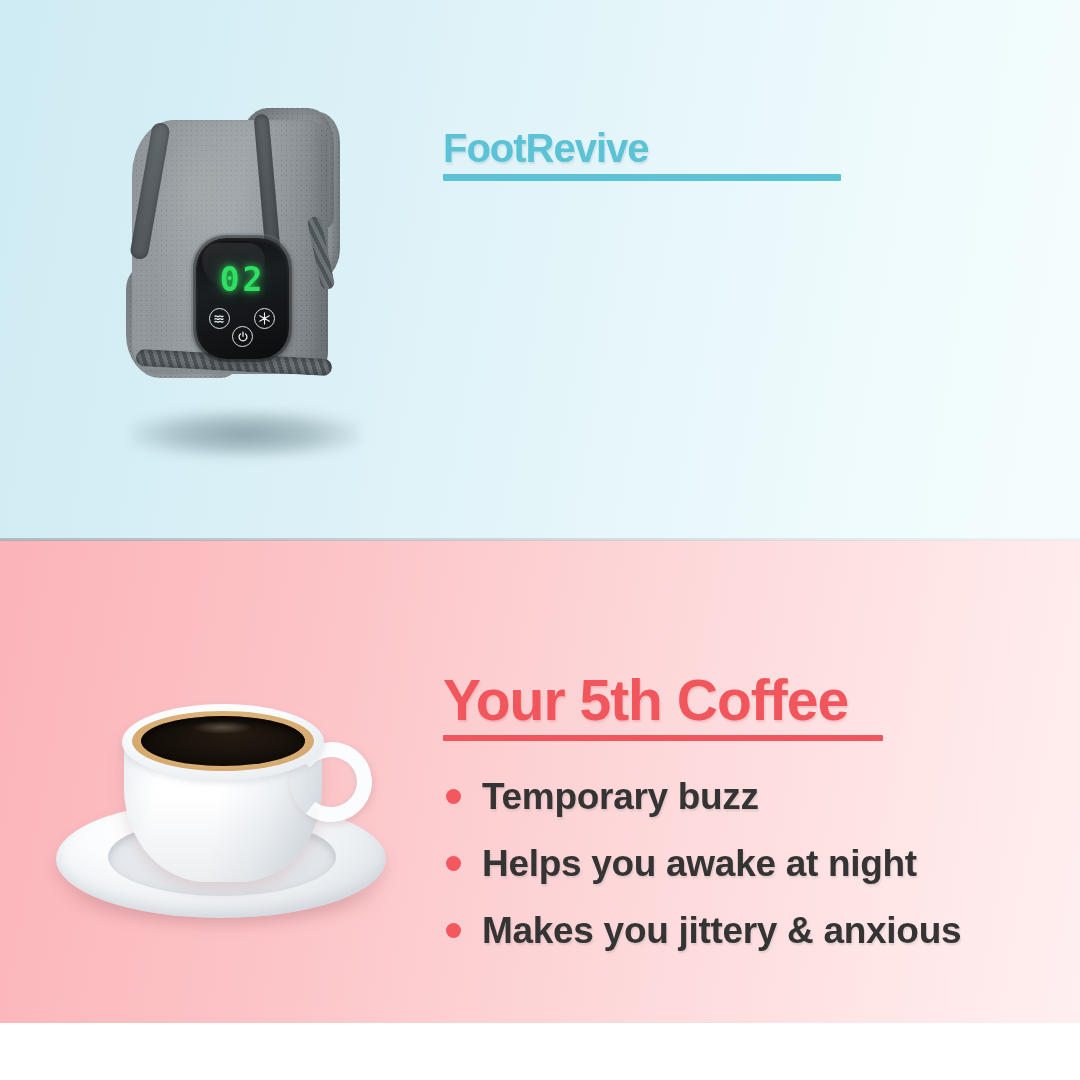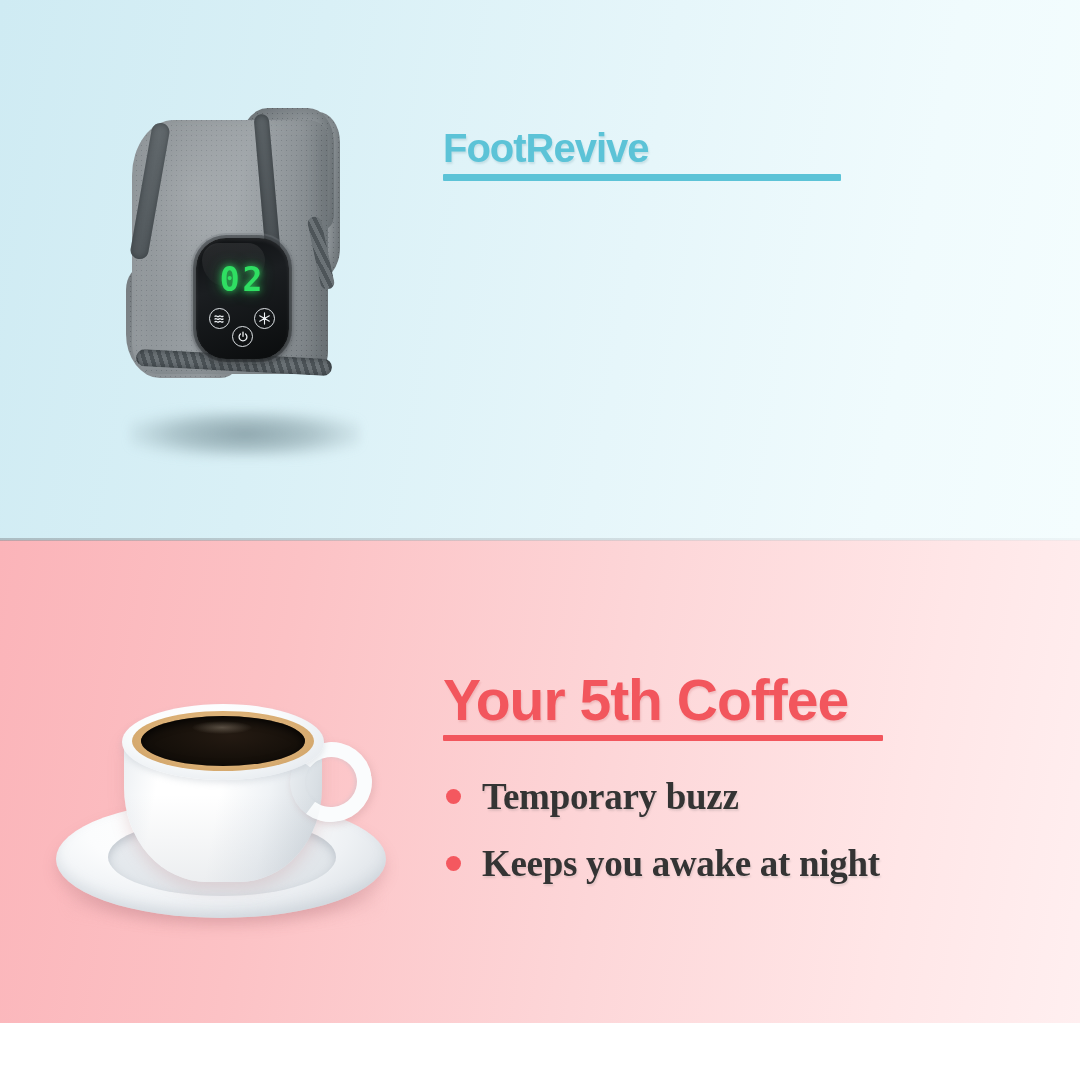--- a/index.html
+++ b/index.html
@@ -67,21 +67,21 @@
   #top-content .bullet-dot { background:#62c4d8; }
   #bottom-content .bullet-dot { background:#f4585f; }
   .bullet-text {
     font-size:38px;
     font-weight:bold;
     color:#343434;
     letter-spacing:-.3px;
     white-space:nowrap;
     text-shadow:1px 2px 2px rgba(100,100,100,.18);
   }
-  #bottom-content .bullet-row { height:67px;font-family:Liberation Serif, serif; }
+  #bottom-content .bullet-row { height:67px; }
   #bottom-content .bullet-text { font-size:37px; }
 
   
   #product-wrap { position:absolute; left:118px; top:96px; width:260px; height:290px; }
   #product-shadow {
     position:absolute; left:130px; top:410px;
     width:230px; height:48px;
     background:radial-gradient(ellipse at 50% 50%,rgba(95,120,128,.62) 0%,rgba(110,135,142,.42) 42%,rgba(140,165,172,.16) 68%,rgba(150,175,180,0) 82%);
     filter:blur(5px);
   }
@@ -358,19 +358,23 @@
       <h1 class="headline" id="bottom-headline">Your 5th Coffee</h1>
       <div class="headline-rule" id="bottom-rule"></div>
 
       <ul class="bullets">
         <li class="bullet-row">
           <span class="bullet-dot"></span>
           <span class="bullet-text">Temporary buzz</span>
         </li>
         <li class="bullet-row">
           <span class="bullet-dot"></span>
-          <span class="bullet-text">Keeps you awake at night</span>
+          <span class="bullet-text">Helps you awake at night</span>
+        </li>
+        <li class="bullet-row">
+          <span class="bullet-dot"></span>
+          <span class="bullet-text">Makes you jittery &amp; anxious</span>
         </li>
       </ul>
     </div>
   </section>
 
 </div>
 
 </body></html>

